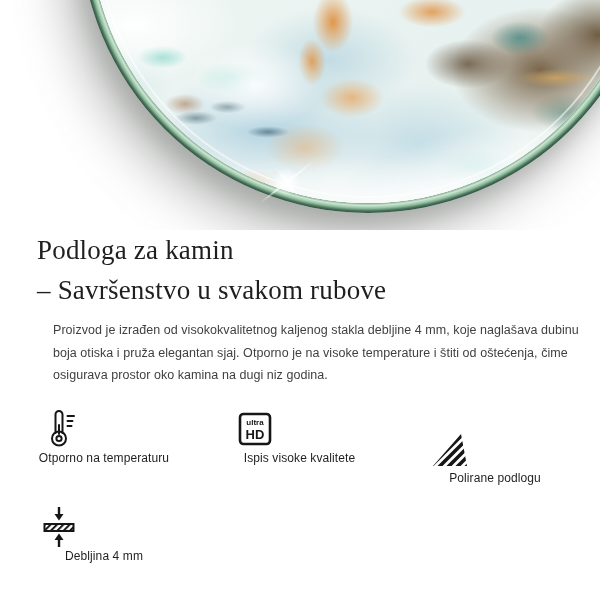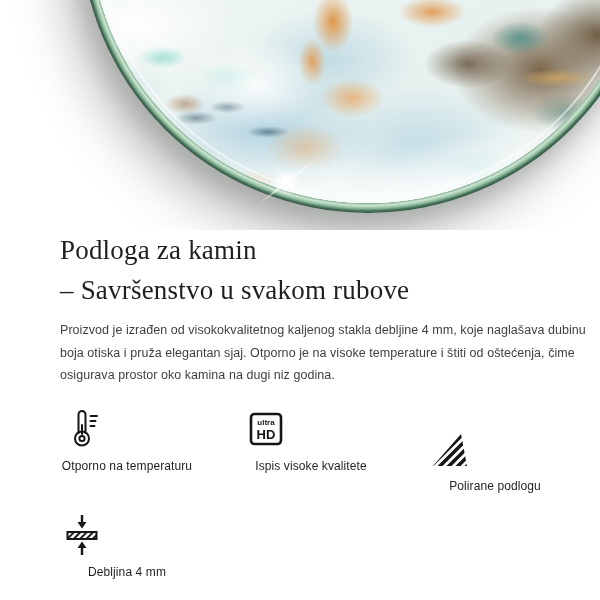--- a/index.html
+++ b/index.html
@@ -67,32 +67,32 @@
   .sparkle .glow { position:absolute; left:-14px; top:-14px; width:28px; height:28px; border-radius:50%;
      background:radial-gradient(circle, #ffffff 0%, rgba(255,255,255,0.6) 35%, rgba(255,255,255,0) 70%); }
   .sparkle .ray1 { position:absolute; left:-34px; top:-1px; width:68px; height:2px;
      background:linear-gradient(90deg, rgba(255,255,255,0), #fff 45%, #fff 55%, rgba(255,255,255,0));
      transform:rotate(-38deg); }
   .sparkle .ray2 { position:absolute; left:-19px; top:-1px; width:38px; height:2px;
      background:linear-gradient(90deg, rgba(255,255,255,0), #fff 45%, #fff 55%, rgba(255,255,255,0));
      transform:rotate(52deg); }
 
   
-  .content { padding:0 38px 0 60px; }
+  .content { padding:0 38px 0 37px; }
   .title { font-family:"Liberation Serif","DejaVu Serif",serif; font-weight:400;
            font-size:27px; line-height:40px; color:#1f1f1f; letter-spacing:0.2px; }
   .description { margin-top:9px; font-size:12.5px; line-height:22.5px; color:#3f3f3f; letter-spacing:0.05px; }
-  .description .line { white-space:nowrap; }
+  .description .line { white-space:nowrap;margin-left:16px; }
 
   
   .features { margin-top:20px; display:flex; flex-wrap:wrap; justify-content:space-between; }
   .feature { width:134px; text-align:center; }
   .feature.row2 { margin-top:20px; }
   .feature .icon-wrap { height:44px; display:flex; align-items:flex-start; }
-  .feature .label { display:block; margin-top:8px; font-size:12px; color:#1f1f1f; letter-spacing:0.1px; }
+  .feature .label { display:block; font-size:12px; color:#1f1f1f; letter-spacing:0.1px; }
   .feature svg { display:block; }
   .ultra-text { font-family:"Liberation Sans",sans-serif; font-weight:bold; }
 </style>
 </head>
 <body>
 
 <div class="hero">
   <div class="disc">
     <div class="disc-inner">
       <div class="art"></div>

